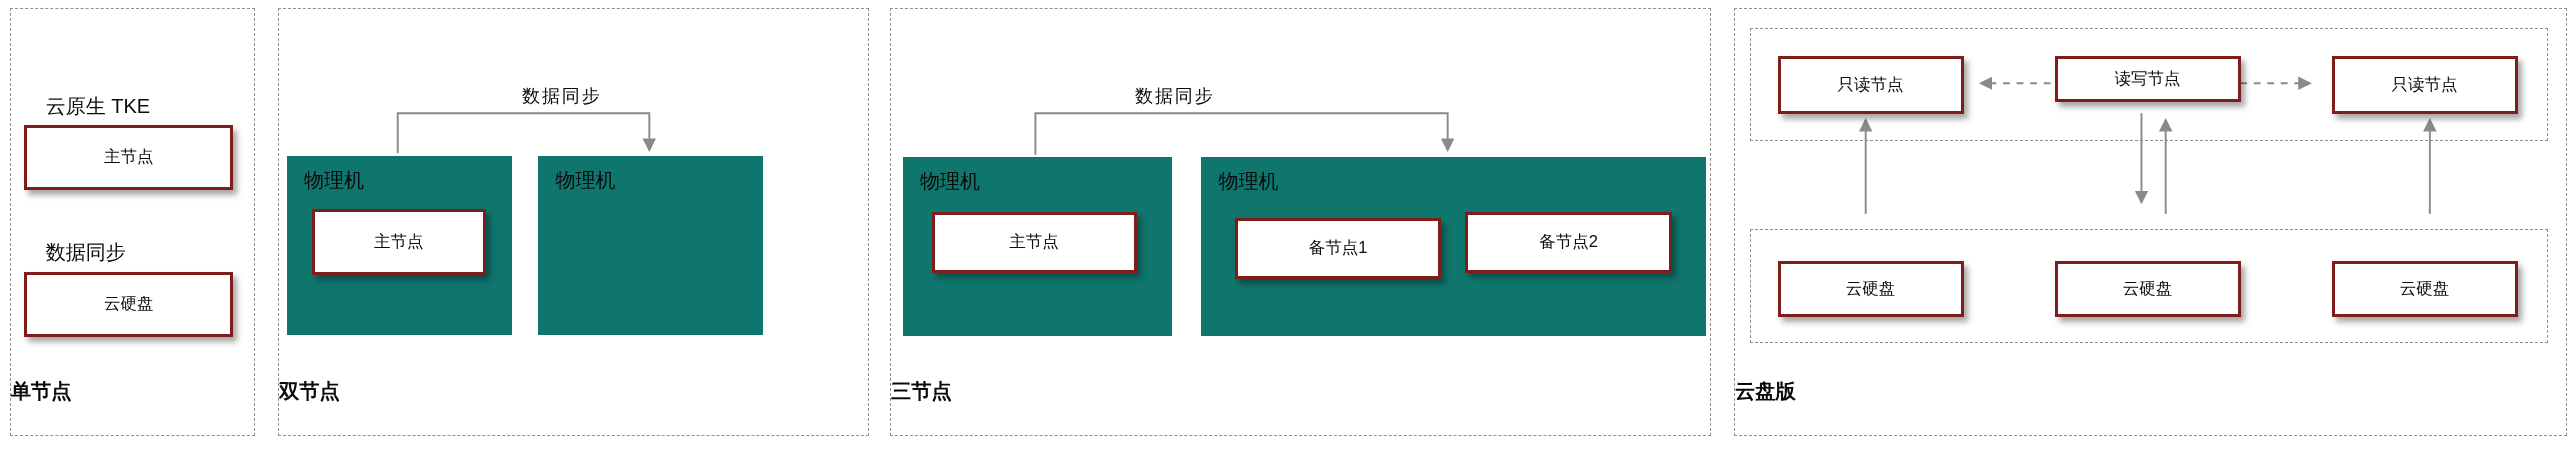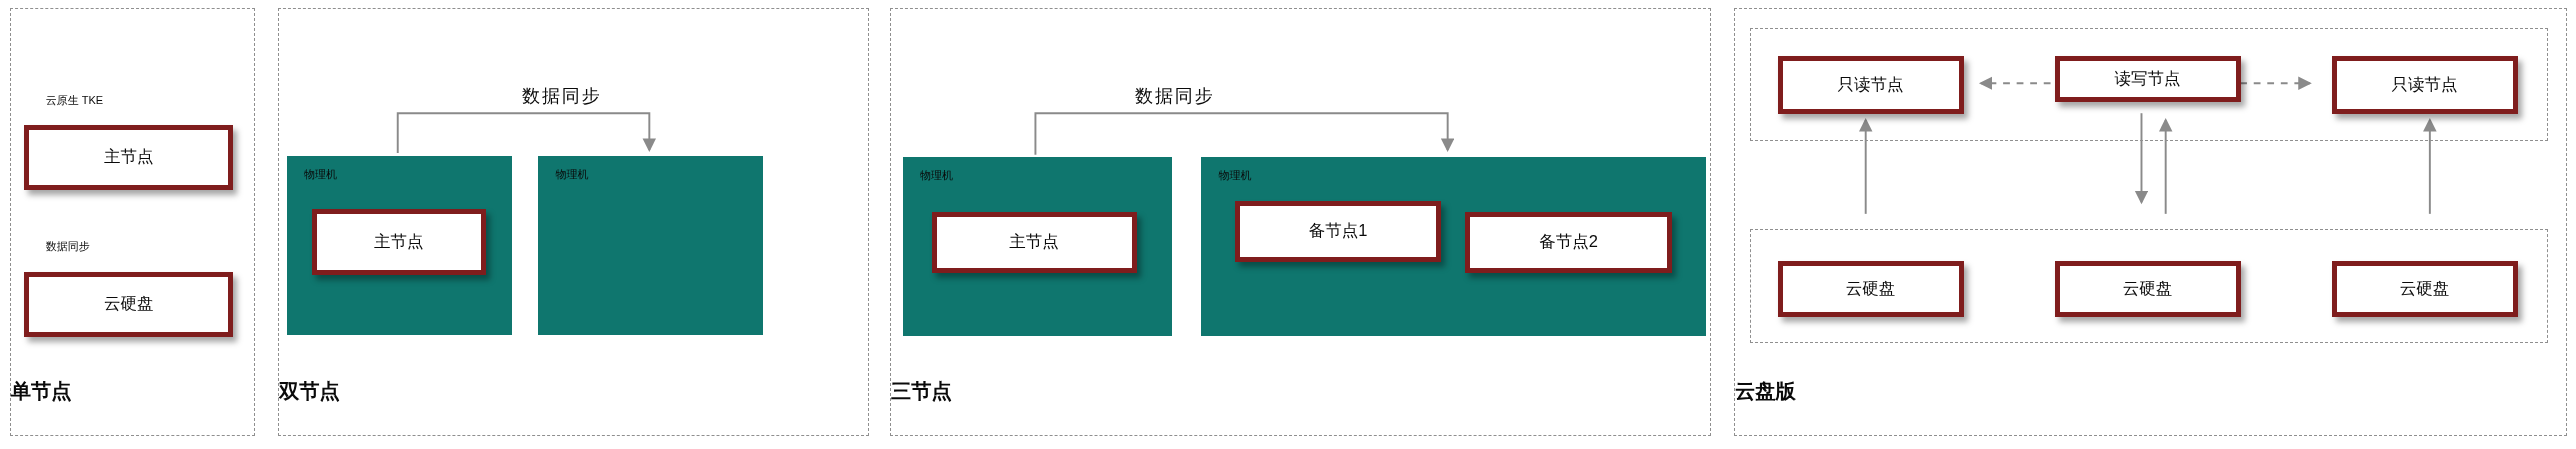--- a/index.html
+++ b/index.html
@@ -30,32 +30,32 @@
     border: 1.9px dashed #8f8f8f;
     box-sizing: border-box;
   }
   .gray-box {
     position: absolute;
     background: #0f766e;
   }
   .white-box {
     position: absolute;
     background: #ffffff;
-    border: 5px solid #7f1d1d;
+    border: 3px solid #7f1d1d;
     box-sizing: border-box;
     box-shadow: 3.9px 4.8px 5.8px rgba(0,0,0,0.35);
     display: flex;
     align-items: center;
     justify-content: center;
     font-size: 16.5px;
     white-space: nowrap;
   }
   .label {
     position: absolute;
-    font-size: 11px;
+    font-size: 20px;
     white-space: nowrap;
   }
   .sync-label {
     position: absolute;
     font-size: 18px;
     letter-spacing: 1.9px;
     white-space: nowrap;
     font-family: Liberation Serif, serif;
   }
   .panel-title {
@@ -115,21 +115,21 @@
   </div>
 
   <div class="panel" style="left:890px;width:821px">
     <div class="sync-label" style="left:244px;top:75px">数据同步</div>
     <div class="gray-box" style="left:11.6px;top:148px;width:269px;height:179px">
       <div class="label" style="left:17.4px;top:11.6px">物理机</div>
       <div class="white-box" style="left:29px;top:55px;width:205px;height:61px">主节点</div>
     </div>
     <div class="gray-box" style="left:310px;top:148px;width:505px;height:179px">
       <div class="label" style="left:17.4px;top:11.6px">物理机</div>
-      <div class="white-box" style="left:34px;top:44px;width:206px;height:61px">备节点1</div>
+      <div class="white-box" style="left:34px;top:61px;width:206px;height:61px">备节点1</div>
       <div class="white-box" style="left:264px;top:55px;width:207px;height:61px">备节点2</div>
     </div>
     <div class="panel-title">三节点</div>
   </div>
 
   <div class="panel" style="left:1734px;width:833px">
     <div class="inner-dashed" style="left:14.5px;top:19.4px;width:798px;height:113px">
       <div class="white-box" style="left:27px;top:27px;width:186px;height:58px">只读节点</div>
       <div class="white-box" style="left:304px;top:27px;width:186px;height:46px">读写节点</div>
       <div class="white-box" style="left:581px;top:27px;width:186px;height:58px">只读节点</div>

